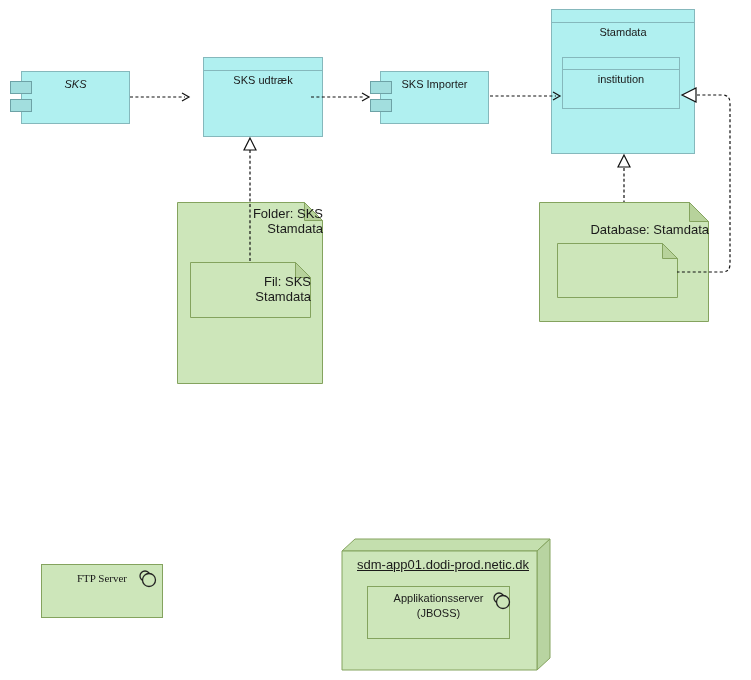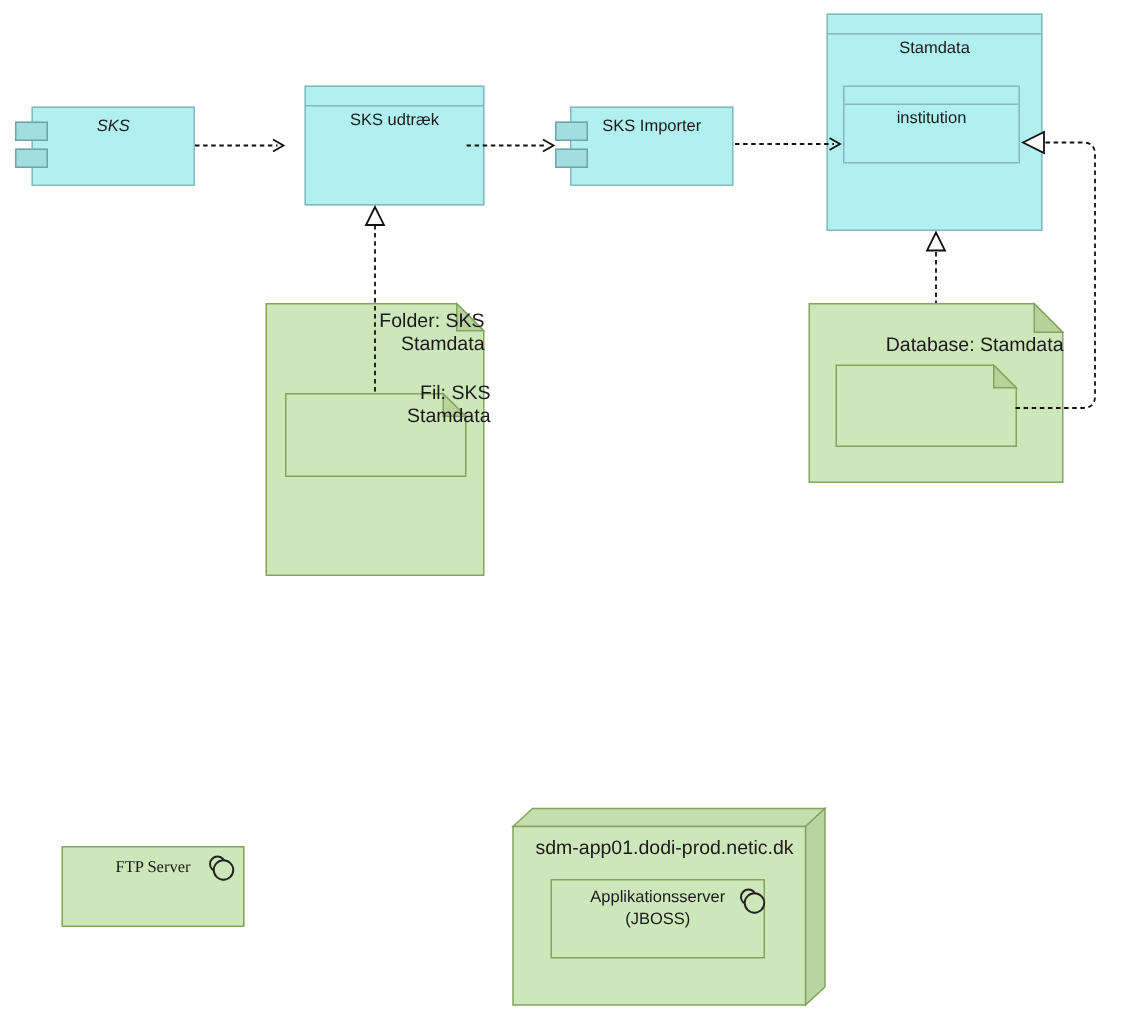--- a/index.html
+++ b/index.html
@@ -66,21 +66,21 @@
     <polygon class="note-body" points="0.5,0.5 127.5,0.5 145.5,18.5 145.5,181.5 0.5,181.5"></polygon>
     <polygon class="note-fold" points="127.5,0.5 145.5,18.5 127.5,18.5"></polygon>
   </svg>
   <div class="abs note-label" style="left:177px;top:206px;width:146px;">Folder: SKS
 Stamdata</div>
 
   <svg class="abs shape" style="left:190px;top:262px;" width="121" height="56">
     <polygon class="note-body" points="0.5,0.5 105.5,0.5 120.5,15.5 120.5,55.5 0.5,55.5"></polygon>
     <polygon class="note-fold" points="105.5,0.5 120.5,15.5 105.5,15.5"></polygon>
   </svg>
-  <div class="abs note-label" style="left:190px;top:254px;width:121px;margin-left:16px;">Fil: SKS
+  <div class="abs note-label" style="left:190px;top:274px;width:121px;">Fil: SKS
 Stamdata</div>
 
   <svg class="abs shape" style="left:539px;top:202px;" width="170" height="120">
     <polygon class="note-body" points="0.5,0.5 150.5,0.5 169.5,19.5 169.5,119.5 0.5,119.5"></polygon>
     <polygon class="note-fold" points="150.5,0.5 169.5,19.5 150.5,19.5"></polygon>
   </svg>
   <div class="abs note-label" style="left:539px;top:206px;width:170px;margin-top:16px;">Database: Stamdata</div>
 
   <svg class="abs shape" style="left:557px;top:243px;" width="121" height="55">
     <polygon class="note-body" points="0.5,0.5 105.5,0.5 120.5,15.5 120.5,54.5 0.5,54.5"></polygon>
@@ -93,21 +93,21 @@
       <circle class="node-ic-back" cx="7" cy="7" r="5"></circle>
       <circle class="node-ic-front" cx="11" cy="11" r="6.5"></circle>
     </svg>
   </div>
 
   <svg class="abs shape" style="left:341px;top:537px;" width="211" height="134">
     <polygon class="node-face-top" points="1,14 14,2 209,2 196,14"></polygon>
     <polygon class="node-face-right" points="196,14 209,2 209,121 196,133"></polygon>
     <polygon class="node-face-front" points="1,14 196,14 196,133 1,133"></polygon>
   </svg>
-  <div class="abs note-label" style="left:342px;top:557px;width:187px;">sdm-app01.dodi-prod.netic.dk</div>
+  <div class="abs note-label" style="left:342px;top:557px;width:187px;text-decoration:underline;">sdm-app01.dodi-prod.netic.dk</div>
   <div class="abs greenbox" style="left:367px;top:586px;width:143px;height:53px;">
     <div class="lbl" style="padding-top:4px;">Applikationsserver
 (JBOSS)</div>
     <svg class="shape" style="position:absolute;left:124px;top:4px;" width="19" height="19">
       <circle class="node-ic-back" cx="7" cy="7" r="5"></circle>
       <circle class="node-ic-front" cx="11" cy="11" r="6.5"></circle>
     </svg>
   </div>
 
   <svg class="connectors" width="751" height="680">

